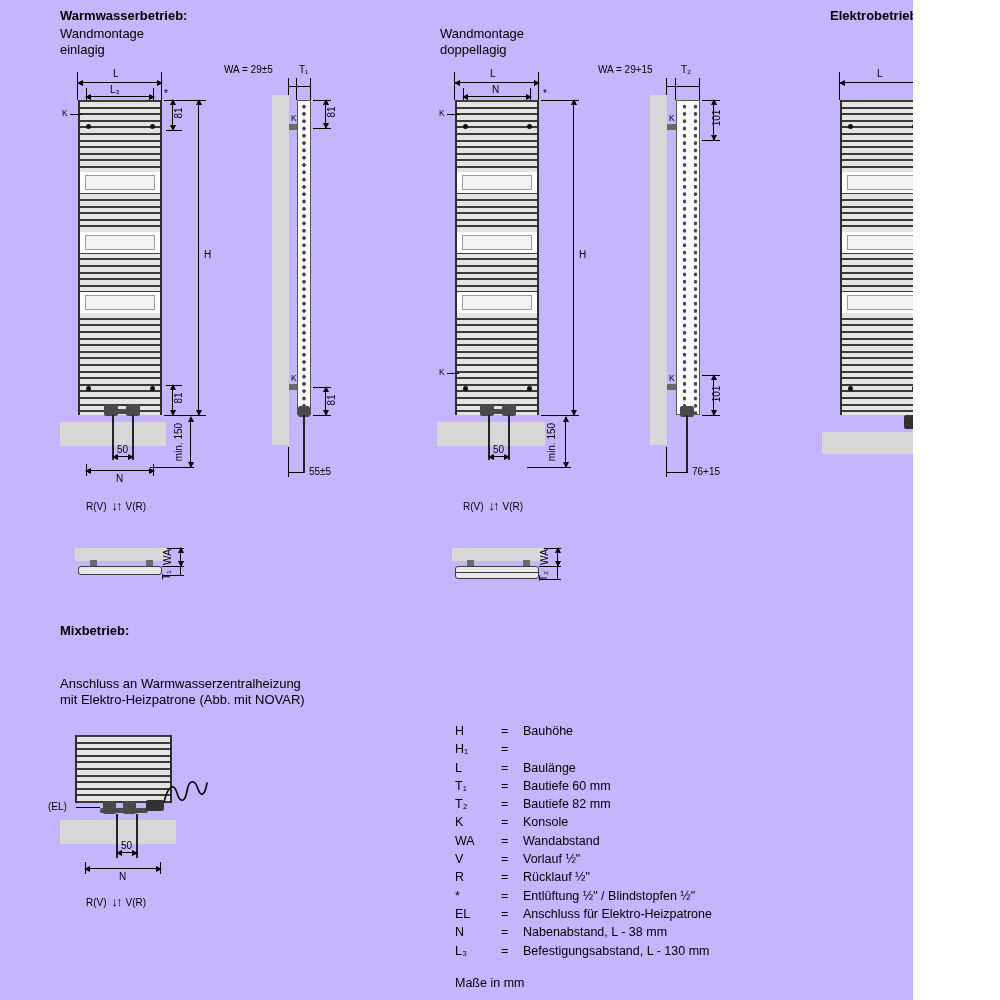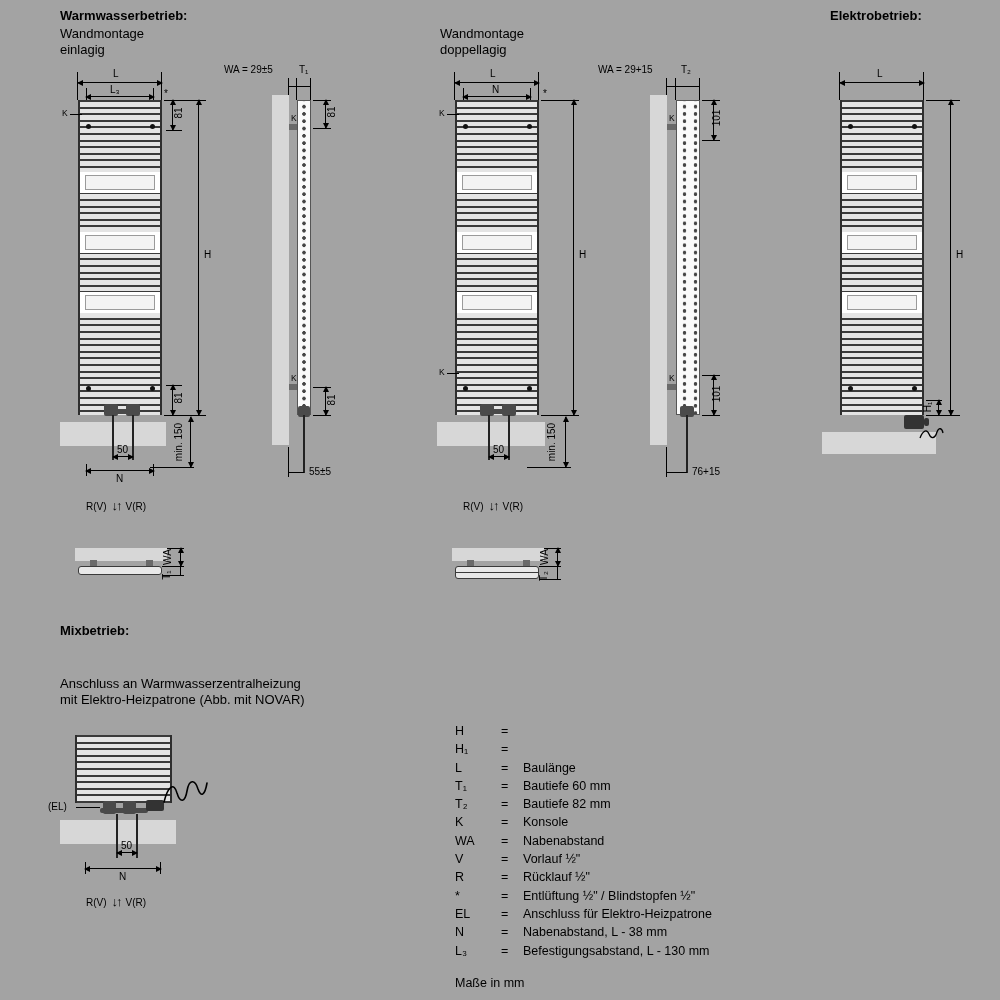--- a/index.html
+++ b/index.html
@@ -1,18 +1,18 @@
 <!DOCTYPE html>
 <html><head>
 <meta charset="utf-8">
 <style>
   * { margin:0; padding:0; box-sizing:border-box; }
   html,body { background:#fff; }
   body { font-family:"Liberation Sans", sans-serif; color:#000; }
-  #page { position:relative; width:1000px; height:1000px; background:#a3a3a3; overflow:hidden; }
+  #page { position:relative; width:913px; height:1000px; background:#c4b5fd; overflow:hidden; }
 
   .hdr  { position:absolute; font-size:13px; font-weight:bold; white-space:nowrap; }
   .sub  { position:absolute; font-size:13px; white-space:nowrap; }
   .lbl  { position:absolute; font-size:10px; white-space:nowrap; line-height:12px; }
   .lbl.sm { font-size:8.5px; }
   .rot  { transform:rotate(-90deg); transform-origin:center center; }
 
   .wall, .floor { position:absolute; background:#d7d7d7; }
 
   .rad-body { position:absolute;
@@ -336,20 +336,21 @@
       <span>R(V)</span>
       <span class="arrowglyph">↓↑</span>
       <span>V(R)</span>
     </div>
   </div>
 
   <div class="legend">
     <div class="leg-row">
         <span>H</span>
         <span>=</span>
+        <span>Bauhöhe</span>
       </div>
     <div class="leg-row">
         <span>H₁</span>
         <span>=</span>
       </div>
     <div class="leg-row">
         <span>L</span>
         <span>=</span>
         <span>Baulänge</span>
       </div>
@@ -364,21 +365,21 @@
         <span>Bautiefe 82 mm</span>
       </div>
     <div class="leg-row">
         <span>K</span>
         <span>=</span>
         <span>Konsole</span>
       </div>
     <div class="leg-row">
         <span>WA</span>
         <span>=</span>
-        <span>Nabenabstand</span>
+        <span>Wandabstand</span>
       </div>
     <div class="leg-row">
         <span>V</span>
         <span>=</span>
         <span>Vorlauf ½"</span>
       </div>
     <div class="leg-row">
         <span>R</span>
         <span>=</span>
         <span>Rücklauf ½"</span>

